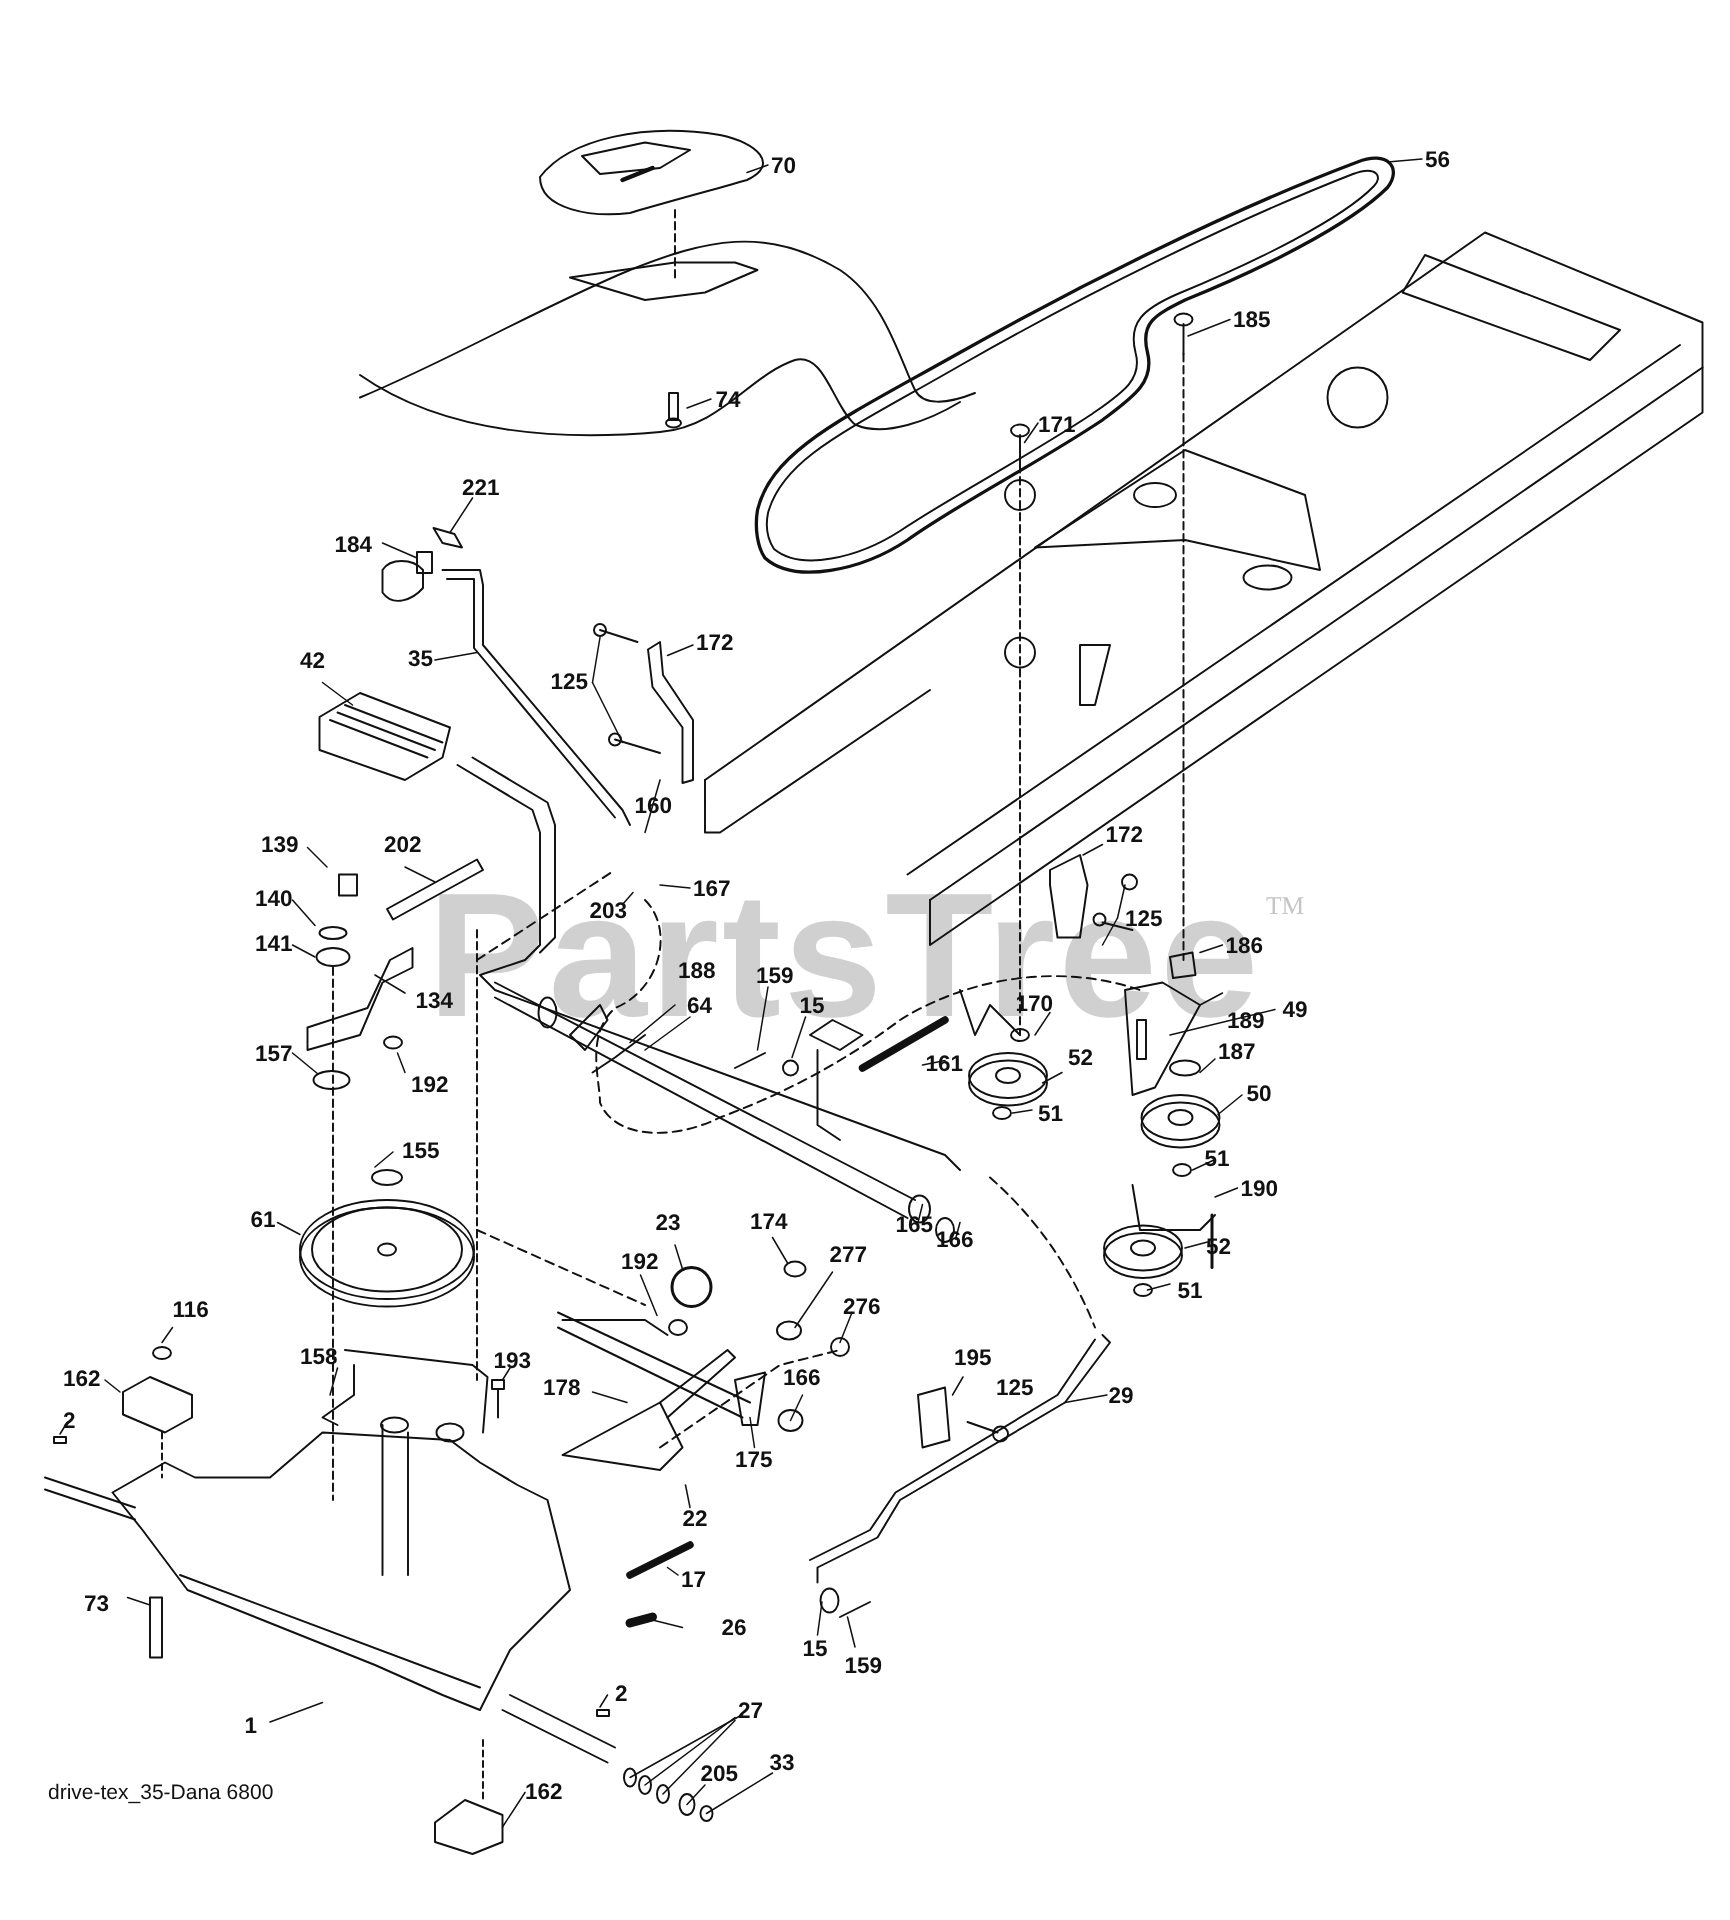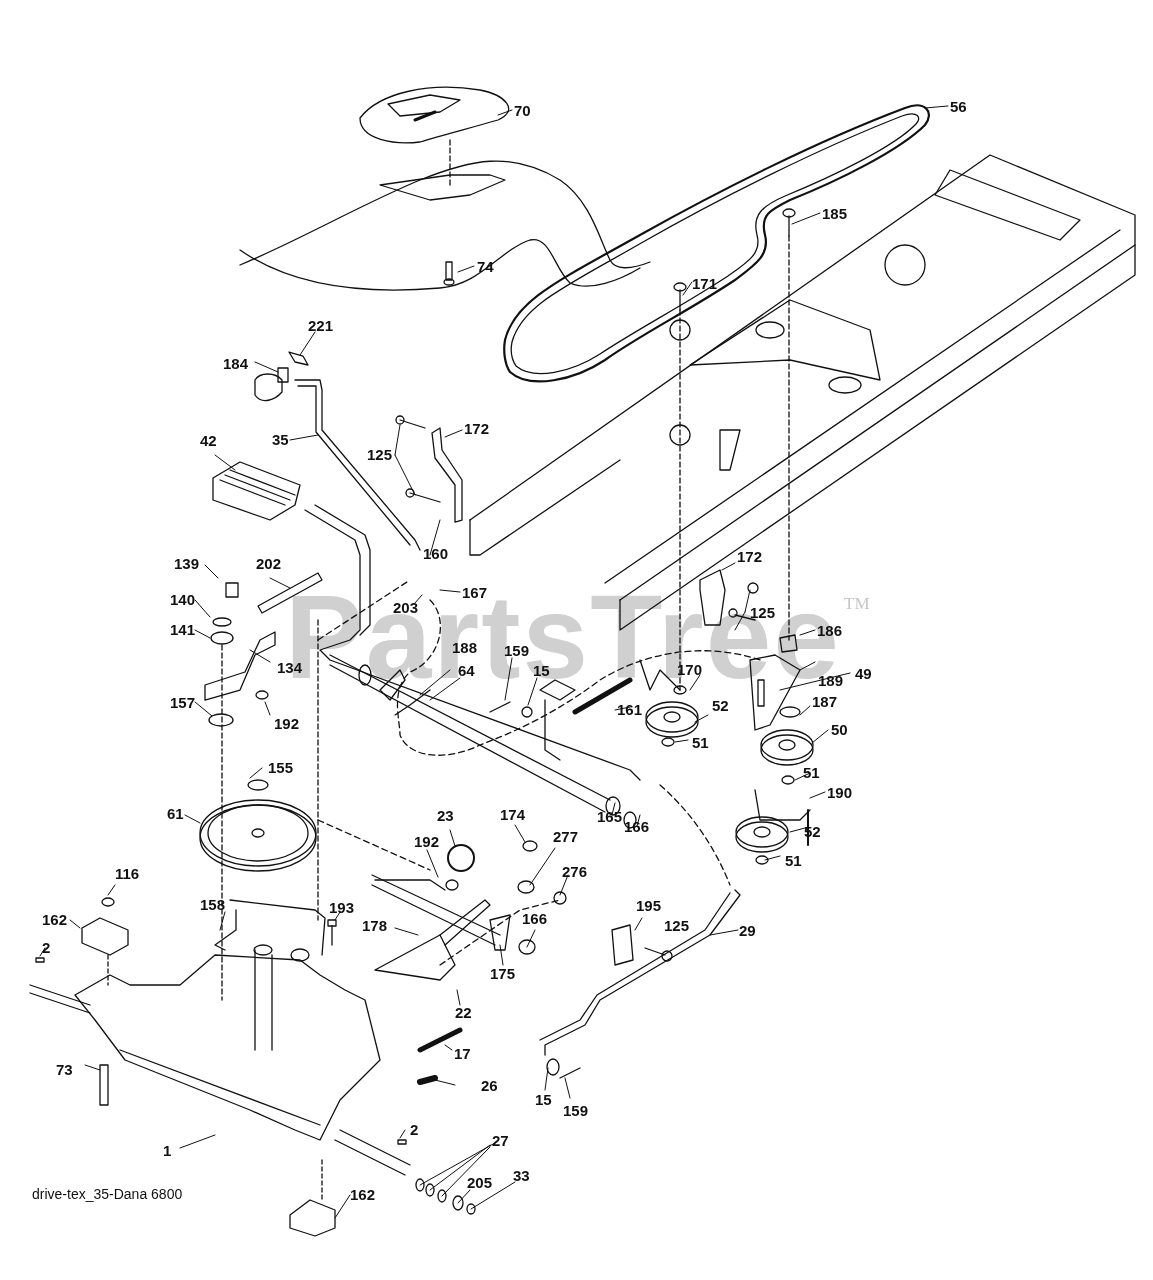--- a/index.html
+++ b/index.html
@@ -339,21 +339,21 @@
   <div class="lbl" style="left:950px;top:99px">56</div>
   <div class="lbl" style="left:822px;top:206px">185</div>
   <div class="lbl" style="left:477px;top:259px">74</div>
   <div class="lbl" style="left:692px;top:276px">171</div>
   <div class="lbl" style="left:308px;top:318px">221</div>
   <div class="lbl" style="left:223px;top:356px">184</div>
   <div class="lbl" style="left:272px;top:432px">35</div>
   <div class="lbl" style="left:464px;top:421px">172</div>
   <div class="lbl" style="left:367px;top:447px">125</div>
   <div class="lbl" style="left:200px;top:433px">42</div>
-  <div class="lbl" style="left:423px;top:546px">160</div>
+  <div class="lbl" style="left:423px;top:530px">160</div>
   <div class="lbl" style="left:174px;top:556px">139</div>
   <div class="lbl" style="left:256px;top:556px">202</div>
   <div class="lbl" style="left:462px;top:585px">167</div>
   <div class="lbl" style="left:393px;top:600px">203</div>
   <div class="lbl" style="left:170px;top:592px">140</div>
   <div class="lbl" style="left:170px;top:622px">141</div>
   <div class="lbl" style="left:277px;top:660px">134</div>
   <div class="lbl" style="left:817px;top:623px">186</div>
   <div class="lbl" style="left:818px;top:673px">189</div>
   <div class="lbl" style="left:855px;top:666px">49</div>

